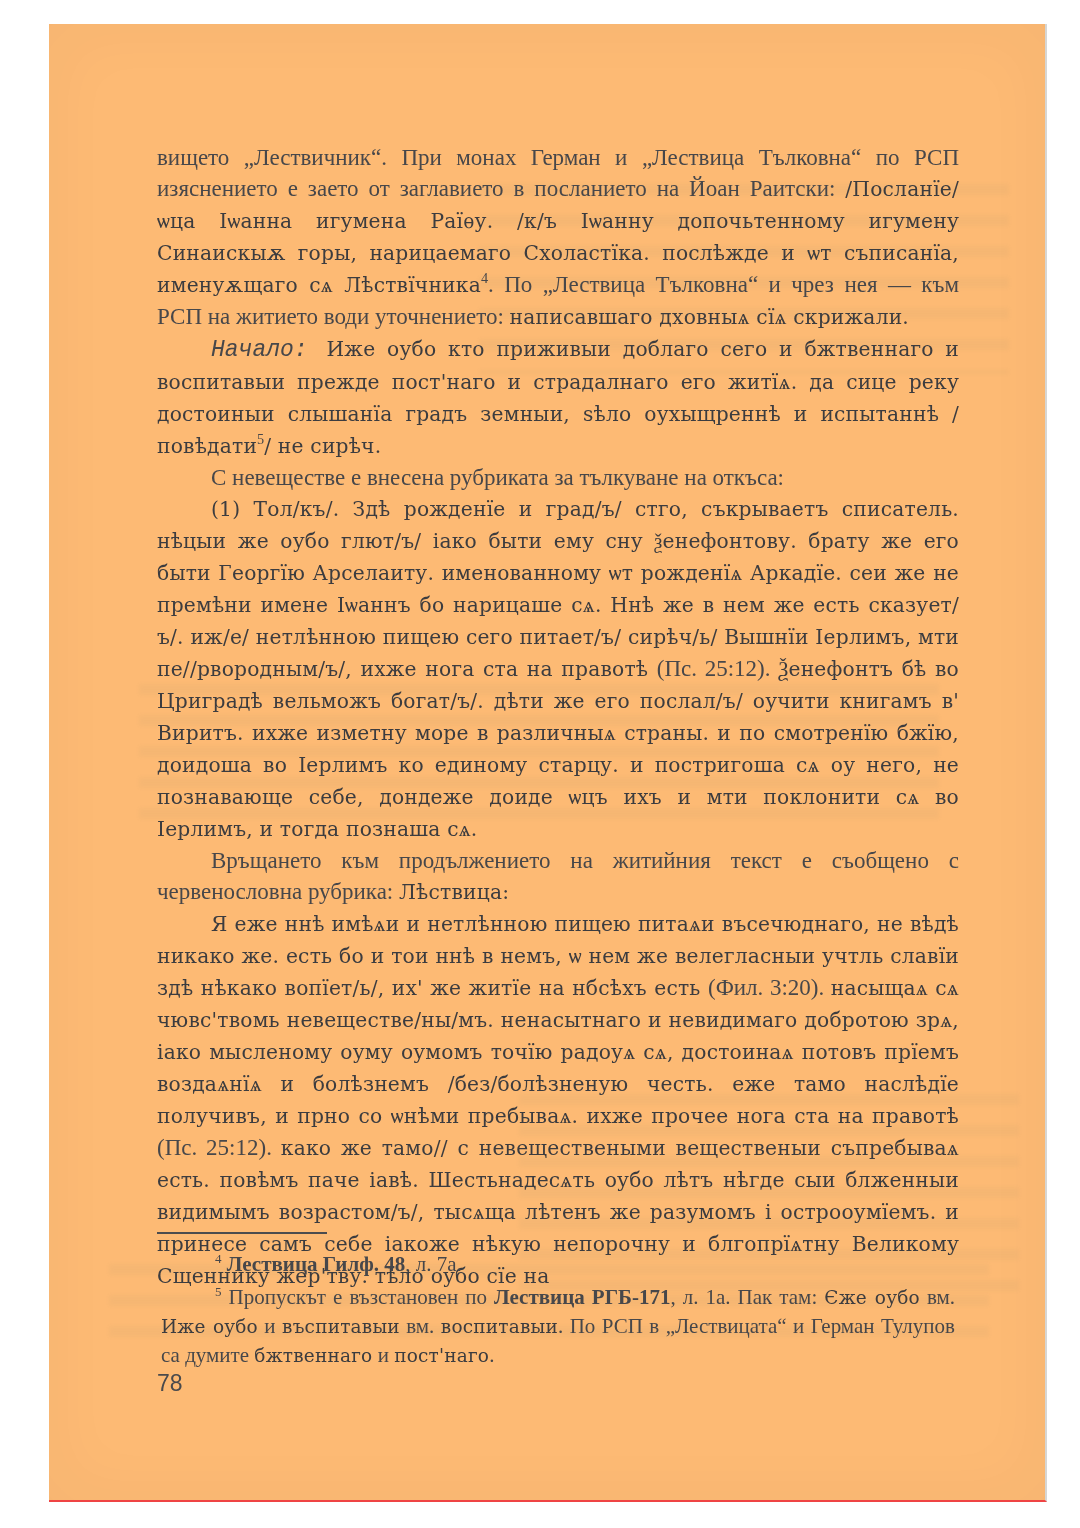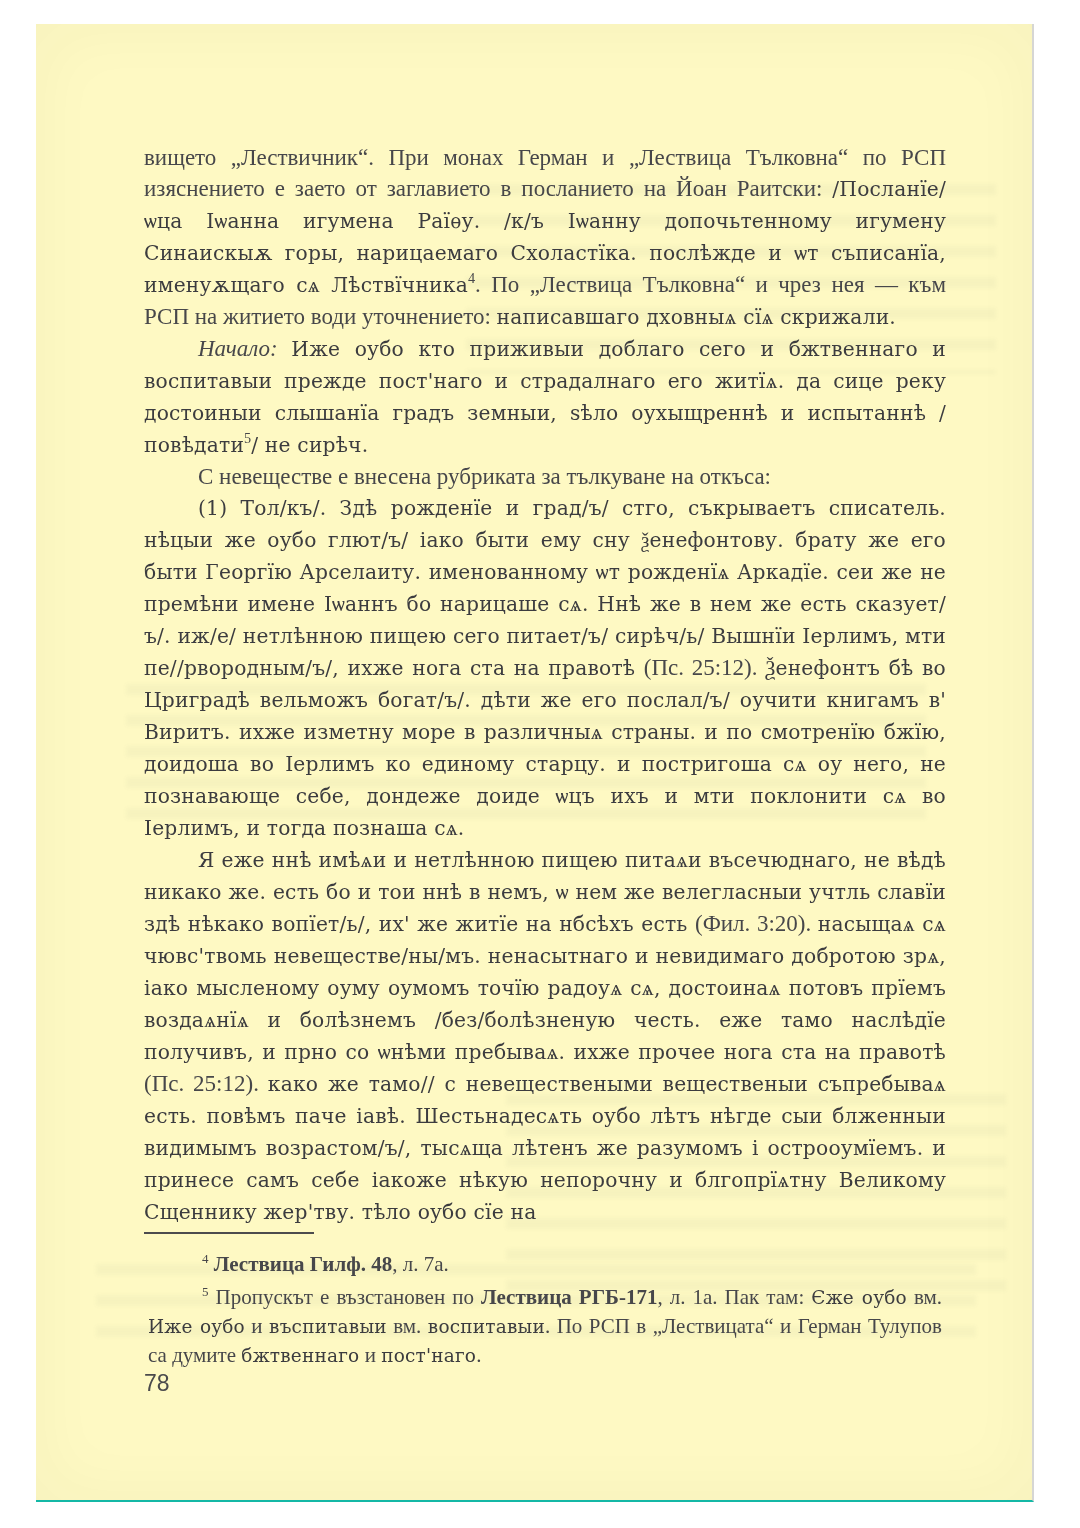--- a/index.html
+++ b/index.html
@@ -5,24 +5,24 @@
   html,body{margin:0;padding:0;}
   body{
     width:1080px;height:1528px;
     background:#ffffff;
     font-family:"Liberation Serif", serif;
   }
   .scan{
     position:relative;width:1080px;height:1528px;background:#ffffff;overflow:hidden;
   }
   .page{
-    position:absolute;left:36px;top:24px;width:996px;height:1476px;
-    background:#fef9c3;
+    position:absolute;left:49px;top:24px;width:996px;height:1476px;
+    background:#fdba74;
     border-right:2px solid #d6d6d4;
-    border-bottom:2px solid #14b8a6;
+    border-bottom:2px solid #ef4444;
     box-shadow:inset 0 0 70px rgba(60,60,55,0.04);
   }
   
   .ghost{
     position:absolute;opacity:0.045;filter:blur(2px);pointer-events:none;
     background:repeating-linear-gradient(180deg,#5d6e5d 0 11px,transparent 11px 31px);
   }
   .ghost.g1{left:430px;top:160px;width:530px;height:190px;}
   .ghost.g2{left:90px;top:660px;width:800px;height:150px;}
   .ghost.g3{left:470px;top:1070px;width:500px;height:200px;}
@@ -30,21 +30,21 @@
 
   .text-block{
     position:absolute;left:108px;top:118px;width:802px;
     font-size:23px;line-height:31px;color:#47474a;
     text-align:justify;
   }
   .text-block p{margin:0;}
   p.indent{text-indent:54px;}
 
   .run-modern{font-family:"Liberation Serif", serif;}
-  .run-italic{font-family:Liberation Serif, serif;font-style:italic;}
+  .run-italic{font-family:Liberation Mono, monospace;font-style:italic;}
   .run-bold{font-family:"Liberation Serif", serif;font-weight:bold;}
   .run-slavonic{
     font-family:"DejaVu Serif", serif;
     font-size:0.88em;
     letter-spacing:0.2px;
     color:#3c3c3f;
   }
   sup.run-sup{
     font-size:0.62em;line-height:0;vertical-align:super;
     font-family:"Liberation Serif", serif;
@@ -75,20 +75,21 @@
     <div class="ghost g1"></div>
     <div class="ghost g2"></div>
     <div class="ghost g3"></div>
     <div class="ghost g4"></div>
 
     <div class="text-block" id="body-text">
         <p><span class="run-modern">вището „Лествичник“. При монах Герман и „Лествица Тълковна“ по РСП изяснението е заето от заглавието в посланието на Йоан Раитски: </span><span class="run-slavonic">/Посланїе/ ѡца Іѡанна игумена Раїѳу. /к/ъ Іѡанну допочьтенному игумену Синаискыѫ горы, нарицаемаго Схоластїка. послѣжде и ѡт съписанїа, именуѫщаго сѧ Лѣствїчника</span><sup class="run-sup">4</sup><span class="run-modern">. По „Лествица Тълковна“ и чрез нея — към РСП на житието води уточнението: </span><span class="run-slavonic">написавшаго дховныѧ сїѧ скрижали.</span></p>
         <p class="indent"><span class="run-italic">Начало: </span><span class="run-slavonic">Иже оубо кто приживыи доблаго сего и бжтвеннаго и воспитавыи прежде пост'наго и страдалнаго его житїѧ. да сице реку достоиныи слышанїа градъ земныи, ѕѣло оухыщреннѣ и испытаннѣ /повѣдати</span><sup class="run-sup">5</sup><span class="run-slavonic">/ не сирѣч.</span></p>
         <p class="indent"><span class="run-modern">С невеществе е внесена рубриката за тълкуване на откъса:</span></p>
         <p class="indent"><span class="run-slavonic">(1) Тол/къ/. Здѣ рожденїе и град/ъ/ стго, съкрываетъ списатель. нѣцыи же оубо глют/ъ/ іако быти ему сну ѯенефонтову. брату же его быти Георгїю Арселаиту. именованному ѡт рожденїѧ Аркадїе. сеи же не премѣни имене Іѡаннъ бо нарицаше сѧ. Ннѣ же в нем же есть сказует/ъ/. иж/е/ нетлѣнною пищею сего питает/ъ/ сирѣч/ь/ Вышнїи Іерлимъ, мти пе//рвородным/ъ/, ихже нога ста на правотѣ </span><span class="run-modern">(Пс. 25:12). </span><span class="run-slavonic">Ѯенефонтъ бѣ во Цриградѣ вельможъ богат/ъ/. дѣти же его послал/ъ/ оучити книгамъ в' Виритъ. ихже изметну море в различныѧ страны. и по смотренїю бжїю, доидоша во Іерлимъ ко единому старцу. и постригоша сѧ оу него, не познавающе себе, дондеже доиде ѡцъ ихъ и мти поклонити сѧ во Іерлимъ, и тогда познаша сѧ.</span></p>
+        <p class="indent"><span class="run-modern">Връщането към продължението на житийния текст  е съобщено с червенословна рубрика: </span><span class="run-slavonic">Лѣствица:</span></p>
         <p class="indent"><span class="run-slavonic">Я еже ннѣ имѣѧи и нетлѣнною пищею питаѧи въсечюднаго, не вѣдѣ никако же. есть бо и тои ннѣ в немъ, ѡ нем же велегласныи учтль славїи здѣ нѣкако вопїет/ь/, их' же житїе на нбсѣхъ есть </span><span class="run-modern">(Фил. 3:20). </span><span class="run-slavonic">насыщаѧ сѧ чювс'твомь невеществе/ны/мъ. ненасытнаго и невидимаго добротою зрѧ, іако мысленому оуму оумомъ точїю радоуѧ сѧ, достоинаѧ потовъ прїемъ воздаѧнїѧ и болѣзнемъ /без/болѣзненую честь. еже тамо наслѣдїе получивъ, и прно со ѡнѣми пребываѧ. ихже прочее нога ста на правотѣ </span><span class="run-modern">(Пс. 25:12). </span><span class="run-slavonic">како же тамо// с невеществеными вещественыи съпребываѧ есть. повѣмъ паче іавѣ. Шестьнадесѧть оубо лѣтъ нѣгде сыи блженныи видимымъ возрастом/ъ/, тысѧща лѣтенъ же разумомъ і острооумїемъ. и принесе самъ себе іакоже нѣкую непорочну и блгопрїѧтну Великому Сщеннику жер'тву. тѣло оубо сїе на</span></p>
       </div>
 
     <div class="footnote-sep"></div>
 
     <div class="footnotes" id="footnotes">
         <p class="indent"><sup class="run-sup">4</sup><span class="run-modern"> </span><span class="run-bold">Лествица Гилф. 48</span><span class="run-modern">, л. 7а.</span></p>
         <p class="indent"><sup class="run-sup">5</sup><span class="run-modern"> Пропускът е възстановен по </span><span class="run-bold">Лествица РГБ-171</span><span class="run-modern">, л. 1а. Пак там: </span><span class="run-slavonic">Єже оубо</span><span class="run-modern"> вм. </span><span class="run-slavonic">Иже оубо</span><span class="run-modern"> и </span><span class="run-slavonic">въспитавыи</span><span class="run-modern"> вм. </span><span class="run-slavonic">воспитавыи</span><span class="run-modern">. По РСП в „Лествицата“ и Герман Тулупов са думите </span><span class="run-slavonic">бжтвеннаго</span><span class="run-modern"> и </span><span class="run-slavonic">пост'наго</span><span class="run-modern">.</span></p>
       </div>
 

